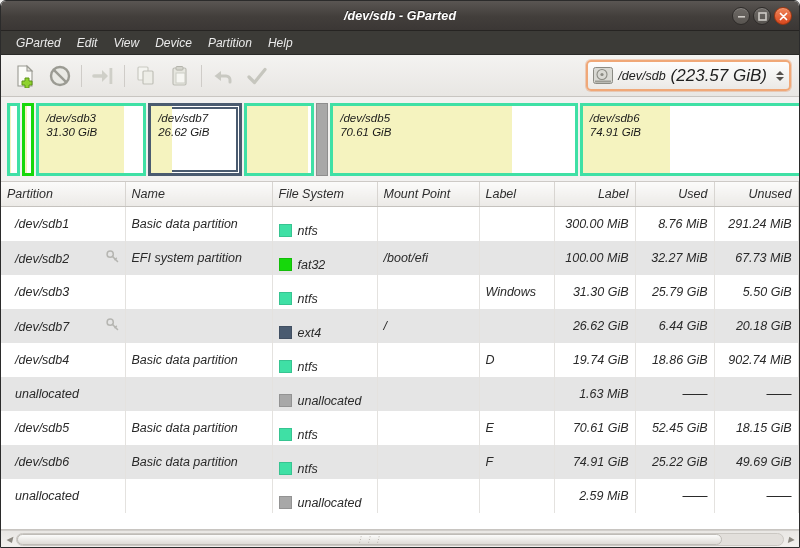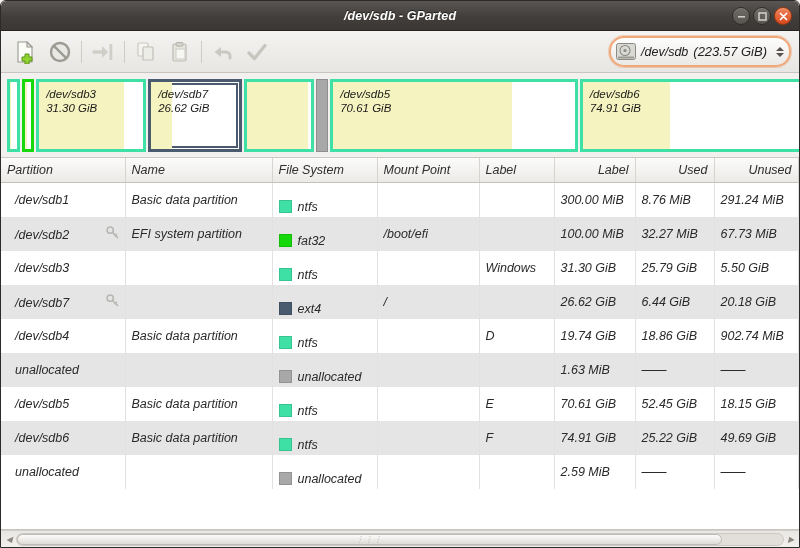--- a/index.html
+++ b/index.html
@@ -86,25 +86,25 @@
     background: #cfccc8;
   }
   .device-combo {
     position: absolute; right: 8px; top: 5px;
     height: 31px;
     display: flex; align-items: center;
     padding: 0 4px 0 5px;
     gap: 5px;
     background: linear-gradient(to bottom,#fdfdfd,#ebe9e6);
     border: 2px solid #f0a878;
-    border-radius: 15px;
+    border-radius: 5px;
     box-shadow: 0 0 0 1px rgba(228,140,88,.35);
   }
   .device-label { font-size: 12.5px; color: #202020; white-space: nowrap; }
-  .device-size { font-size: 13px; color: #202020; }
+  .device-size { font-size: 17px; color: #202020; }
   .spinner {
     display: flex; flex-direction: column; align-items: center;
     justify-content: center; gap: 2px; width: 11px; margin-left: 2px;
   }
   .spinner i {
     width: 0; height: 0; display: block;
     border-left: 4px solid transparent; border-right: 4px solid transparent;
   }
   .spinner i.up { border-bottom: 4px solid #55514d; }
   .spinner i.dn { border-top: 4px solid #55514d; }
@@ -182,21 +182,21 @@
   table.parts thead th.num { text-align: right; }
   table.parts tbody td {
     border-right: 1px solid #e4e2df;
     padding: 3px 6px;
     height: 23px;
     white-space: nowrap;
     overflow: hidden;
   }
   table.parts tbody tr.odd td { background: #ffffff; }
   table.parts tbody tr.even td { background: #e5e5e5; }
-  td.num { }
+  td.num { text-align: right; }
   .fs-cell { display: flex; align-items: center; gap: 6px; margin-top: 14px; }
   .swatch {
     width: 13px; height: 13px; flex: 0 0 13px;
     border: 1px solid rgba(0,0,0,.12);
   }
   .part-cell {
     display: flex; align-items: flex-end; justify-content: space-between;
     padding-left: 8px;
   }
   .key-icon { opacity: .55; flex: 0 0 auto; margin-left: 4px; }
@@ -274,20 +274,28 @@
           </svg>
       </div>
       <div class="wb close">
         <svg width="9" height="9" viewBox="0 0 9 9">
             <path d="M1.5 1.5 L7.5 7.5 M7.5 1.5 L1.5 7.5" stroke="#ffffff" stroke-width="1.7" stroke-linecap="round"></path>
           </svg>
       </div>
     </div>
   </div>
 
+  <div class="menubar">
+    <div class="menu-item">GParted</div>
+    <div class="menu-item">Edit</div>
+    <div class="menu-item">View</div>
+    <div class="menu-item">Device</div>
+    <div class="menu-item">Partition</div>
+    <div class="menu-item">Help</div>
+  </div>
 
   <div class="toolbar">
 
     <div class="tb-btn">
       <svg width="24" height="24" viewBox="0 0 24 24">
         <path d="M4 2 h9 l5 5 v15 H4 Z" fill="#fbfbf8" stroke="#9a9a92" stroke-width="1.1"></path>
         <path d="M13 2 v5 h5 Z" fill="#e2e2da" stroke="#9a9a92" stroke-width="1.1"></path>
         <path d="M11 14 h4 v3 h3 v4 h-3 v3 h-4 v-3 h-3 v-4 h3 Z" fill="#8fd32e" stroke="#5f9418" stroke-width="1"></path>
       </svg>
     </div>

